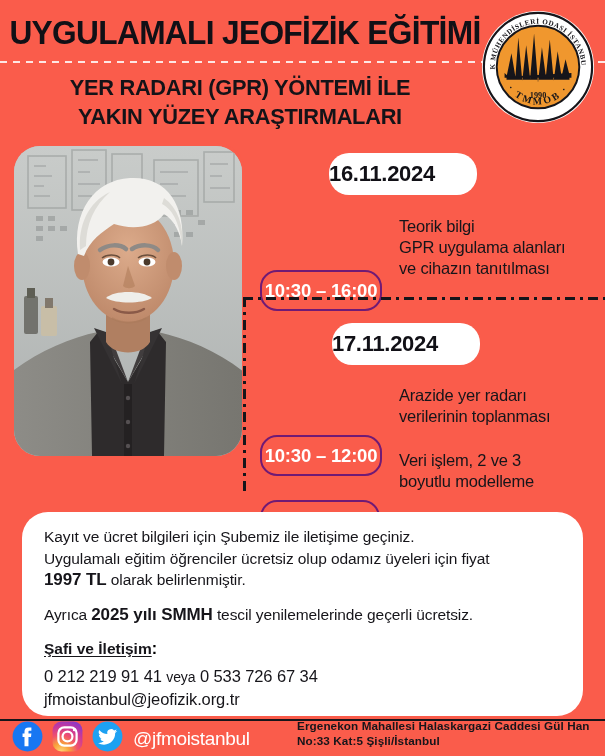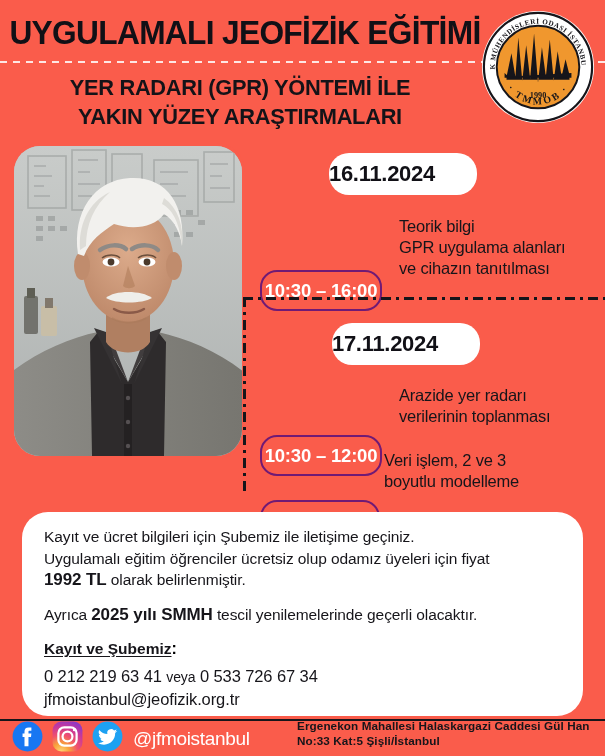--- a/index.html
+++ b/index.html
@@ -155,21 +155,21 @@
   .desc {
     position: absolute;
     font-size: 16.5px;
     line-height: 21px;
     color: #16151a;
     letter-spacing: -0.2px;
     font-weight: 400;
   }
   #desc1 { left: 399px; top: 216px; width: 205px; }
   #desc2 { left: 399px; top: 385px; width: 200px; }
-  #desc3 { left: 384px; top: 450px; width: 200px; }
+  #desc3 { left: 399px; top: 450px; width: 200px; }
 
   .dashdot-h {
     position: absolute;
     left: 243px;
     top: 297px;
     width: 362px;
     height: 3px;
     background-image: repeating-linear-gradient(
         to right,
         #16151a 0px, #16151a 10px,
@@ -447,33 +447,33 @@
 
   <div class="desc" id="desc3">
     <div>Veri işlem, 2 ve 3</div>
     <div>boyutlu modelleme</div>
   </div>
 
   <div class="info-card">
     <p class="p1">
       <span>Kayıt ve ücret bilgileri için Şubemiz ile iletişime geçiniz.</span><br>
       <span>Uygulamalı eğitim öğrenciler ücretsiz olup odamız üyeleri için fiyat</span><br>
-      <b class="big">1992 TL</b><span> olarak belirlenmiştir.</span>
+      <b class="big">1997 TL</b><span> olarak belirlenmiştir.</span>
     </p>
 
     <p class="p2">
-      <span>Ayrıca </span><b class="big">2025 yılı SMMH</b><span> tescil yenilemelerinde geçerli olacaktır.</span>
+      <span>Ayrıca </span><b class="big">2025 yılı SMMH</b><span> tescil yenilemelerinde geçerli ücretsiz.</span>
     </p>
 
     <div>
-      <span class="contact-head">Kayıt ve Şubemiz</span><span class="contact-head-colon">:</span>
+      <span class="contact-head">Şafi ve İletişim</span><span class="contact-head-colon">:</span>
     </div>
 
     <div class="contact-line">
-      <span>0 212 219 63 41</span>
+      <span>0 212 219 91 41</span>
       <span class="veya">veya</span>
       <span>0 533 726 67 34</span>
     </div>
     <div class="contact-line">jfmoistanbul@jeofizik.org.tr</div>
   </div>
 
   <div class="footer-rule"></div>
 
   <div class="footer">
     <div class="social-row">

